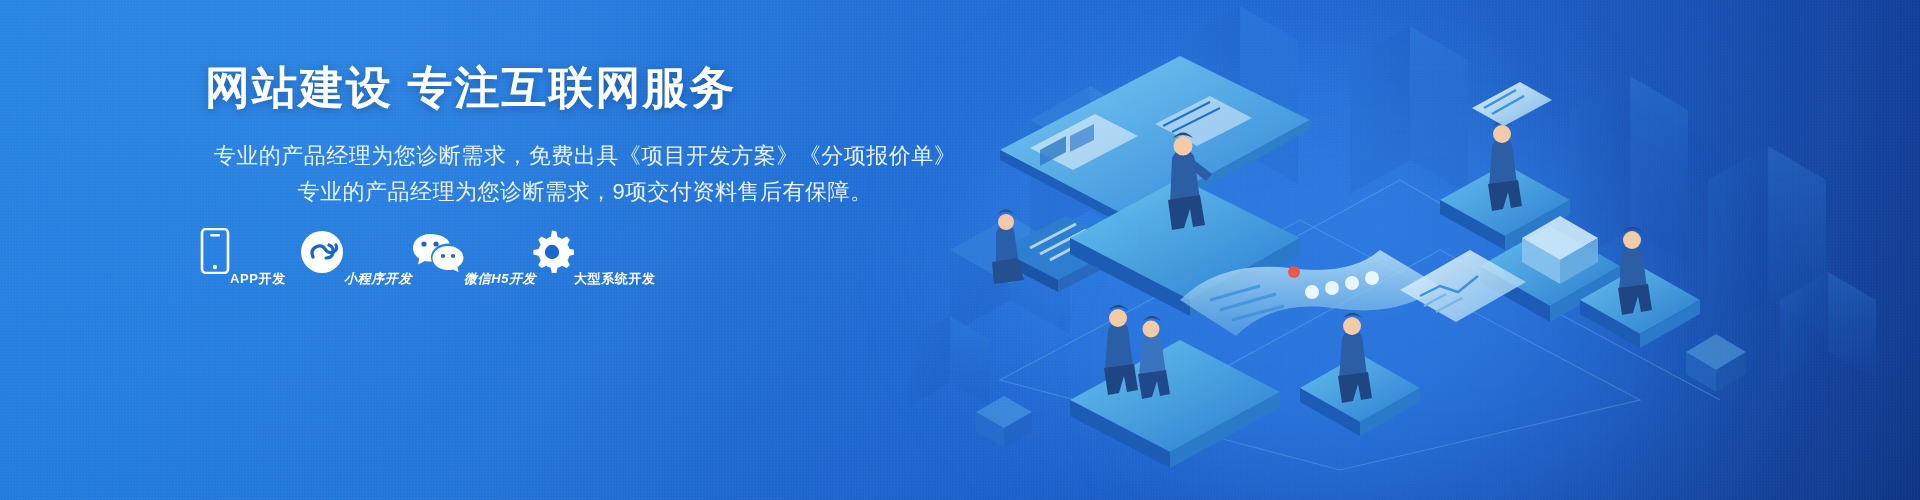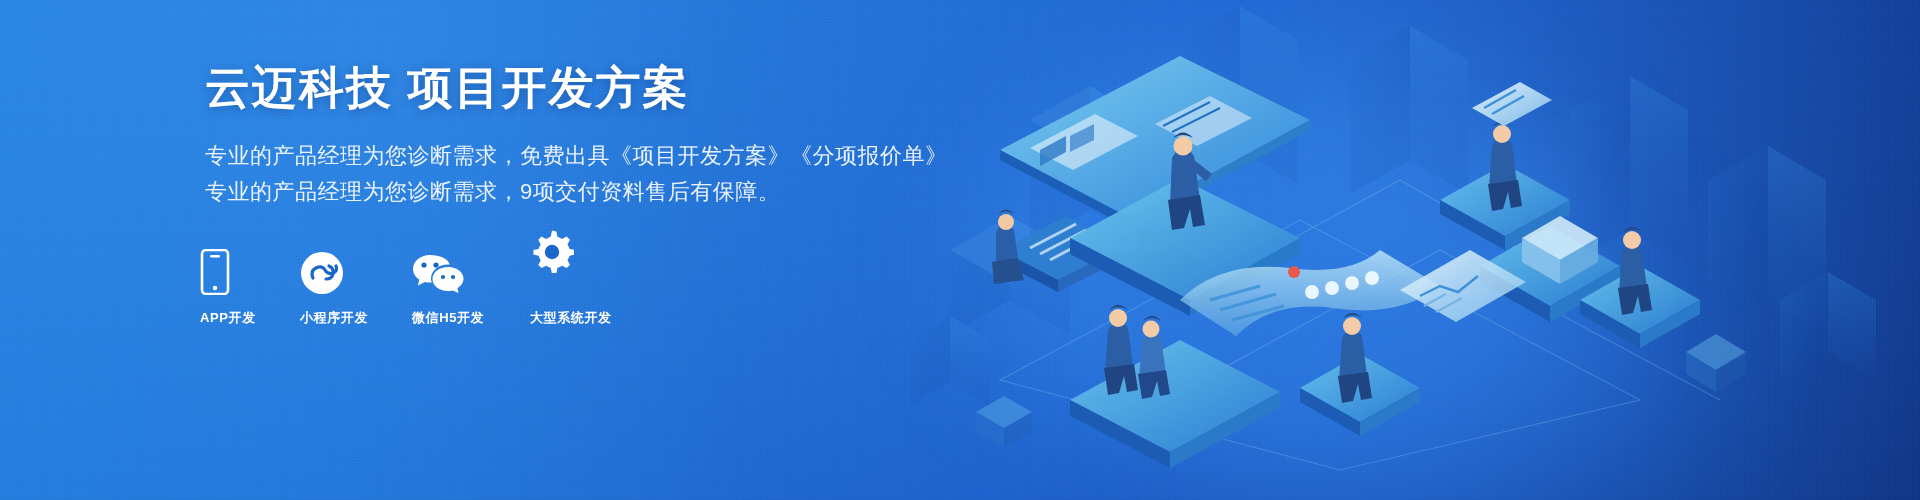--- a/index.html
+++ b/index.html
@@ -28,25 +28,25 @@
   .glow-b{left:1180px;top:200px;width:520px;height:320px;background:rgba(40,120,230,.35);}
 
   
   .left{position:absolute;left:205px;top:62px;width:760px;z-index:6;}
   .headline{
     font-size:45px;line-height:1.15;font-weight:bold;color:#ffffff;
     letter-spacing:2px;margin:0 0 24px 0;white-space:nowrap;
     text-shadow:0 2px 10px rgba(0,30,90,.35);
   }
   .sub{font-size:22px;line-height:1.65;color:#eaf3ff;margin:0;letter-spacing:.5px;white-space:nowrap;}
-  .sub-line{display:block;}
+  .sub-line{display:block;text-align:center;}
 
   
   .svc{position:absolute;left:200px;top:228px;display:flex;align-items:flex-end;z-index:6;}
-  .svc-item{display:flex;flex-direction:column;align-items:flex-start;width:auto;margin-right:26px;}
+  .svc-item{display:flex;flex-direction:row;align-items:flex-end;width:auto;margin-right:26px;}
   .svc-ico{height:46px;display:flex;align-items:flex-end;justify-content:center;margin-bottom:14px;}
   .svc-ico svg{display:block;}
   .svc-lbl{font-size:13px;color:#ffffff;letter-spacing:.6px;white-space:nowrap;font-weight:bold;}
 
   
   .art{position:absolute;left:880px;top:0;width:1040px;height:500px;z-index:4;}
   .art svg{display:block;width:1040px;height:500px;}
 </style>
 </head>
 <body>
@@ -261,67 +261,67 @@
         <path d="M836 370 L866 352 L866 374 L836 392 Z" fill="#245fae" opacity=".5"></path>
 
         <path d="M96 412 L124 396 L152 412 L124 428 Z" fill="#6cc0ec" opacity=".45"></path>
         <path d="M96 412 L124 428 L124 448 L96 432 Z" fill="#2f78c8" opacity=".4"></path>
         <path d="M124 428 L152 412 L152 432 L124 448 Z" fill="#245fae" opacity=".4"></path>
       </g>
     </svg>
   </div>
 
   <div class="left">
-    <h1 class="headline">云迈科技 项目开发方案</h1>
+    <h1 class="headline">网站建设 专注互联网服务</h1>
     <p class="sub">
       <span class="sub-line">专业的产品经理为您诊断需求，免费出具《项目开发方案》《分项报价单》</span>
       <span class="sub-line">专业的产品经理为您诊断需求，9项交付资料售后有保障。</span>
     </p>
   </div>
 
   <div class="svc">
 
     <div class="svc-item" style="width:74px;">
       <div class="svc-ico">
         <svg width="30" height="46" viewBox="0 0 30 46">
           <rect x="2" y="1" width="26" height="44" rx="4" ry="4" fill="none" stroke="#ffffff" stroke-width="2.6"></rect>
           <rect x="10" y="6" width="10" height="2.4" rx="1.2" fill="#ffffff"></rect>
           <circle cx="15" cy="39" r="2.2" fill="#ffffff"></circle>
         </svg>
       </div>
       <div class="svc-lbl">APP开发</div>
     </div>
 
-    <div class="svc-item" style="width:86px;">
+    <div class="svc-item" style="width:86px;font-style:italic;">
       <div class="svc-ico">
         <svg width="44" height="44" viewBox="0 0 44 44">
           <circle cx="22" cy="22" r="21" fill="#ffffff"></circle>
           <path d="M13 27 q-3 -7 3 -10 q6 -3 9 2 q3 5 8 3 q5 -2 3 -7" fill="none" stroke="#1866c8" stroke-width="3.2" stroke-linecap="round"></path>
           <path d="M29 15 q5 2 4 8 q-1 5 -7 5" fill="none" stroke="#1866c8" stroke-width="3.2" stroke-linecap="round"></path>
         </svg>
       </div>
       <div class="svc-lbl">小程序开发</div>
     </div>
 
-    <div class="svc-item" style="width:92px;">
+    <div class="svc-item" style="width:92px;font-style:italic;">
       <div class="svc-ico">
         <svg width="52" height="44" viewBox="0 0 52 44">
           <path d="M18 4 C8 4 1 10.5 1 18 c0 4.3 2.4 8 6.2 10.5 L6 34.5 l6.8 -3.6 c1.7 .4 3.4 .7 5.2 .7 c.6 0 1.2 0 1.8 -.1 C19.3 30.2 19 28.8 19 27.4 C19 19.6 26.6 13.4 36 13.4 c.6 0 1.2 0 1.8 .1 C36 7.7 27.8 4 18 4 Z" fill="#ffffff"></path>
           <circle cx="12" cy="14" r="2.6" fill="#1866c8"></circle>
           <circle cx="24" cy="14" r="2.6" fill="#1866c8"></circle>
           <path d="M36 16 C27 16 20.5 21.5 20.5 28 c0 6.6 6.5 12 15.5 12 c1.6 0 3.2 -.2 4.6 -.6 L46.5 42 l-1 -5 C49 34.8 51.5 31.6 51.5 28 C51.5 21.5 45 16 36 16 Z" fill="#ffffff"></path>
           <circle cx="31" cy="26" r="2.1" fill="#1866c8"></circle>
           <circle cx="41" cy="26" r="2.1" fill="#1866c8"></circle>
         </svg>
       </div>
       <div class="svc-lbl">微信H5开发</div>
     </div>
 
 
-    <div class="svc-item" style="width:96px;margin-right:0;gap:21px;">
+    <div class="svc-item" style="width:96px;margin-right:0;">
       <div class="svc-ico">
         <svg width="44" height="44" viewBox="0 0 44 44">
           <path d="M22 0.5 l4.4 1.1 l1.1 5.2 c1.6 .5 3.1 1.2 4.5 2.1 l4.7 -2.4 l3.2 3.2 l-2.4 4.7 c.9 1.4 1.6 2.9 2.1 4.5 l5.2 1.1 v4.6 l-5.2 1.1 c-.5 1.6 -1.2 3.1 -2.1 4.5 l2.4 4.7 l-3.2 3.2 l-4.7 -2.4 c-1.4 .9 -2.9 1.6 -4.5 2.1 l-1.1 5.2 h-4.6 l-1.1 -5.2 c-1.6 -.5 -3.1 -1.2 -4.5 -2.1 l-4.7 2.4 l-3.2 -3.2 l2.4 -4.7 c-.9 -1.4 -1.6 -2.9 -2.1 -4.5 l-5.2 -1.1 v-4.6 l5.2 -1.1 c.5 -1.6 1.2 -3.1 2.1 -4.5 l-2.4 -4.7 l3.2 -3.2 l4.7 2.4 c1.4 -.9 2.9 -1.6 4.5 -2.1 l1.1 -5.2 Z" fill="#ffffff"></path>
           <circle cx="22" cy="22" r="7.2" fill="#1c67cb"></circle>
         </svg>
       </div>
       <div class="svc-lbl">大型系统开发</div>
     </div>
 
   </div>

